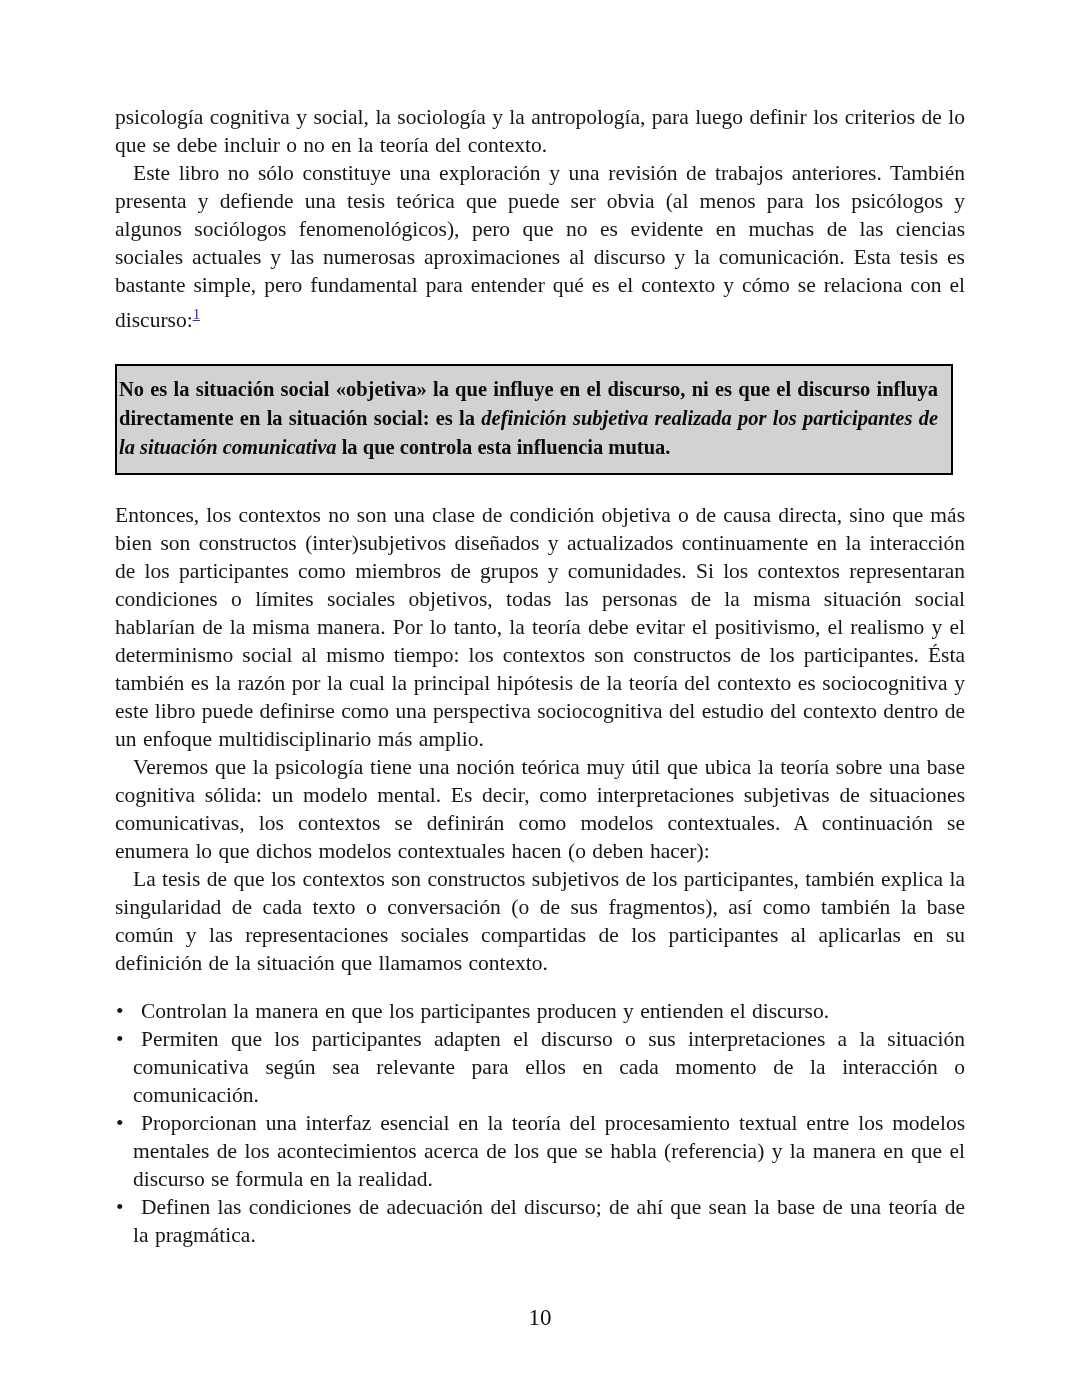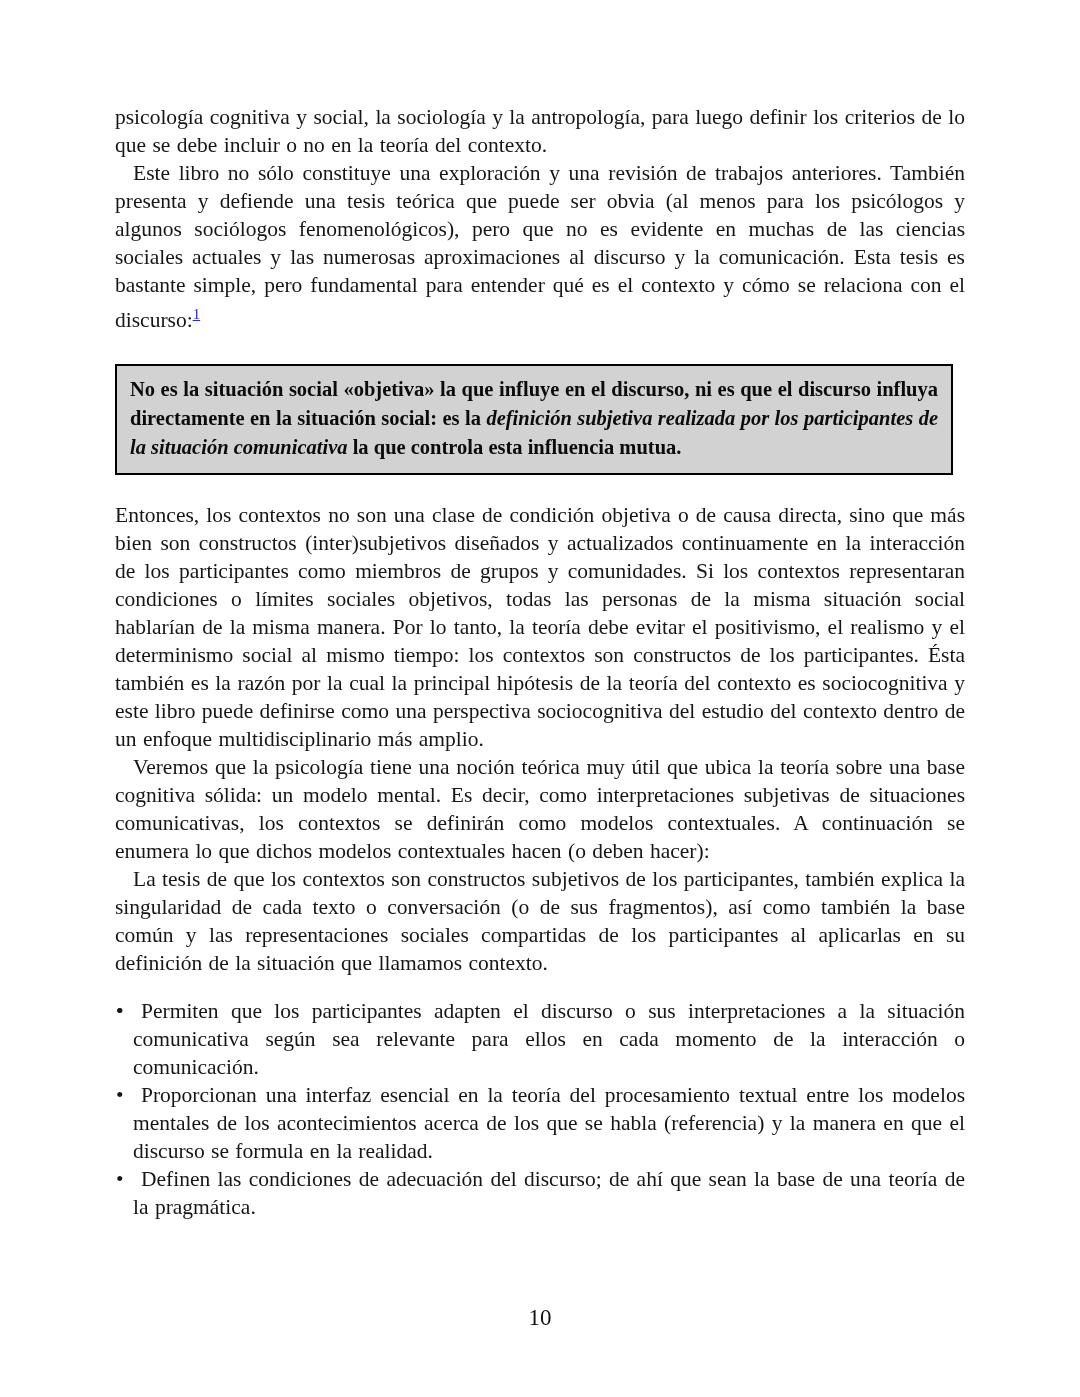--- a/index.html
+++ b/index.html
@@ -36,21 +36,21 @@
   .footnote-ref {
     color: #2b2bd6;
     text-decoration: underline;
     font-size: 15px;
     line-height: 0;
   }
   .quote-box {
     margin: 30px 12px 26px 0;
     border: 2px solid #000000;
     background: #d2d2d2;
-    padding: 9px 13px 11px 13px;
+    padding: 9px 13px 11px 2px;
     font-size: 20.5px;
     line-height: 29px;
     font-weight: bold;
     text-align: justify;
     color: #0b0b0b;
   }
   .quote-box .em {
     font-style: italic;
   }
   .bullet-list {
@@ -97,20 +97,21 @@
 
   <p class="para">Entonces, los contextos no son una clase de condición objetiva o de causa directa, sino que más bien son constructos (inter)subjetivos diseñados y actualizados continuamente en la interacción de los participantes como miembros de grupos y comunidades. Si los contextos representaran condiciones o límites sociales objetivos, todas las personas de la misma situación social hablarían de la misma manera. Por lo tanto, la teoría debe evitar el positivismo, el realismo y el determinismo social al mismo tiempo: los contextos son constructos de los participantes. Ésta también es la razón por la cual la principal hipótesis de la teoría del contexto es sociocognitiva y este libro puede definirse como una perspectiva sociocognitiva del estudio del contexto dentro de un enfoque multidisciplinario más amplio.</p>
 
   <p class="para indent">Veremos que la psicología tiene una noción teórica muy útil que ubica la teoría sobre una base cognitiva sólida: un modelo mental. Es decir, como interpretaciones subjetivas de situaciones comunicativas, los contextos se definirán como modelos contextuales. A continuación se enumera lo que dichos modelos contextuales hacen (o deben hacer):</p>
 
   <p class="para indent">La tesis de que los contextos son constructos subjetivos de los participantes, también explica la singularidad de cada texto o conversación (o de sus fragmentos), así como también la base común y las representaciones sociales compartidas de los participantes al aplicarlas en su definición de la situación que llamamos contexto.</p>
 
   <ul class="bullet-list">
     <li>
       <span class="bullet">•</span>
+      <span>Controlan la manera en que los participantes producen y entienden el discurso.</span>
     </li>
     <li>
       <span class="bullet">•</span>
       <span>Permiten que los participantes adapten el discurso o sus interpretaciones a la situación comunicativa según sea relevante para ellos en cada momento de la interacción o comunicación.</span>
     </li>
     <li>
       <span class="bullet">•</span>
       <span>Proporcionan una interfaz esencial en la teoría del procesamiento textual entre los modelos mentales de los acontecimientos acerca de los que se habla (referencia) y la manera en que el discurso se formula en la realidad.</span>
     </li>
     <li>

